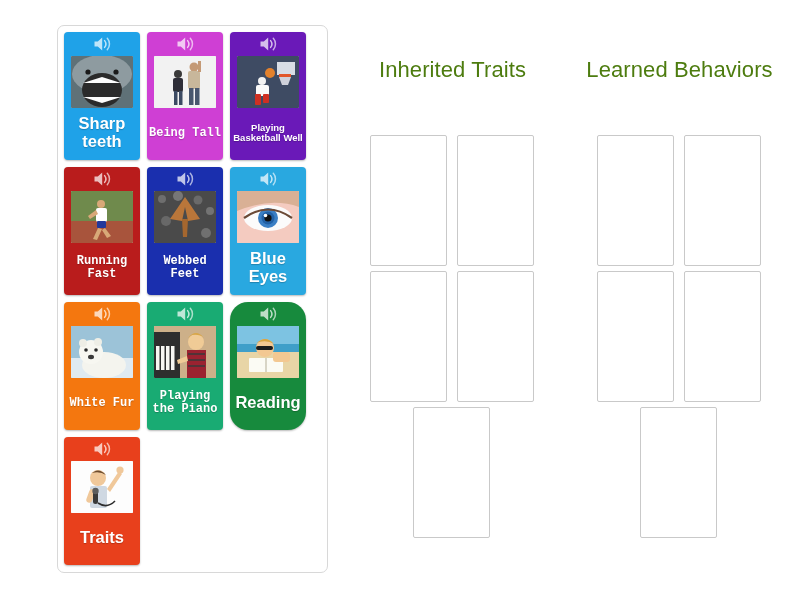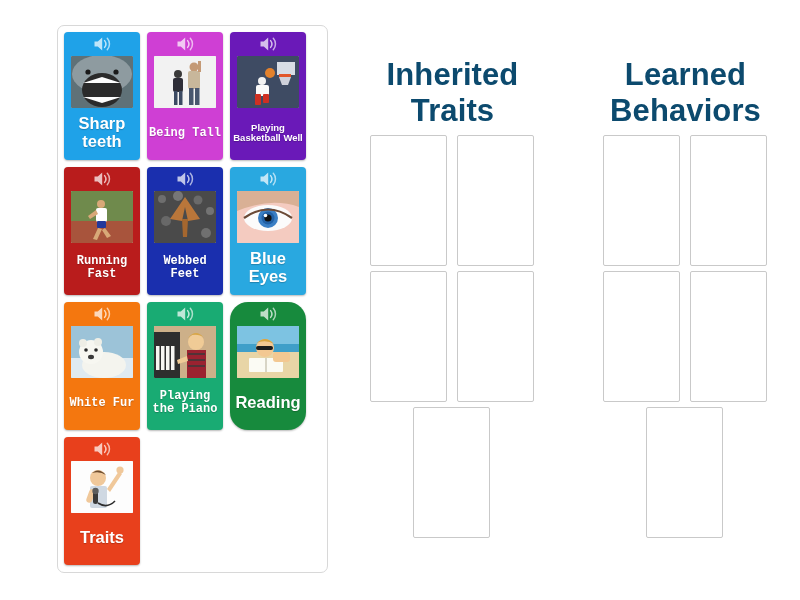--- a/index.html
+++ b/index.html
@@ -101,27 +101,27 @@
     width: 450px;
     height: 550px;
   }
 
   .sort-column {
     position: absolute;
     top: 0;
     width: 215px;
   }
   #column-inherited { left: 5px; }
-  #column-learned   { left: 238px; }
+  #column-learned   { left: 232px; }
 
   .column-title {
     text-align: center;
-    font-size: 31px;
-    font-weight: bold;
-    color: #0c4a6e;
+    font-size: 22px;
+    font-weight: normal;
+    color: #4d7c0f;
     line-height: 1.17;
     letter-spacing: 0.1px;
     padding-top: 32px;
     height: 110px;
   }
 
   .slot-grid {
     position: relative;
     width: 215px;
     height: 420px;

